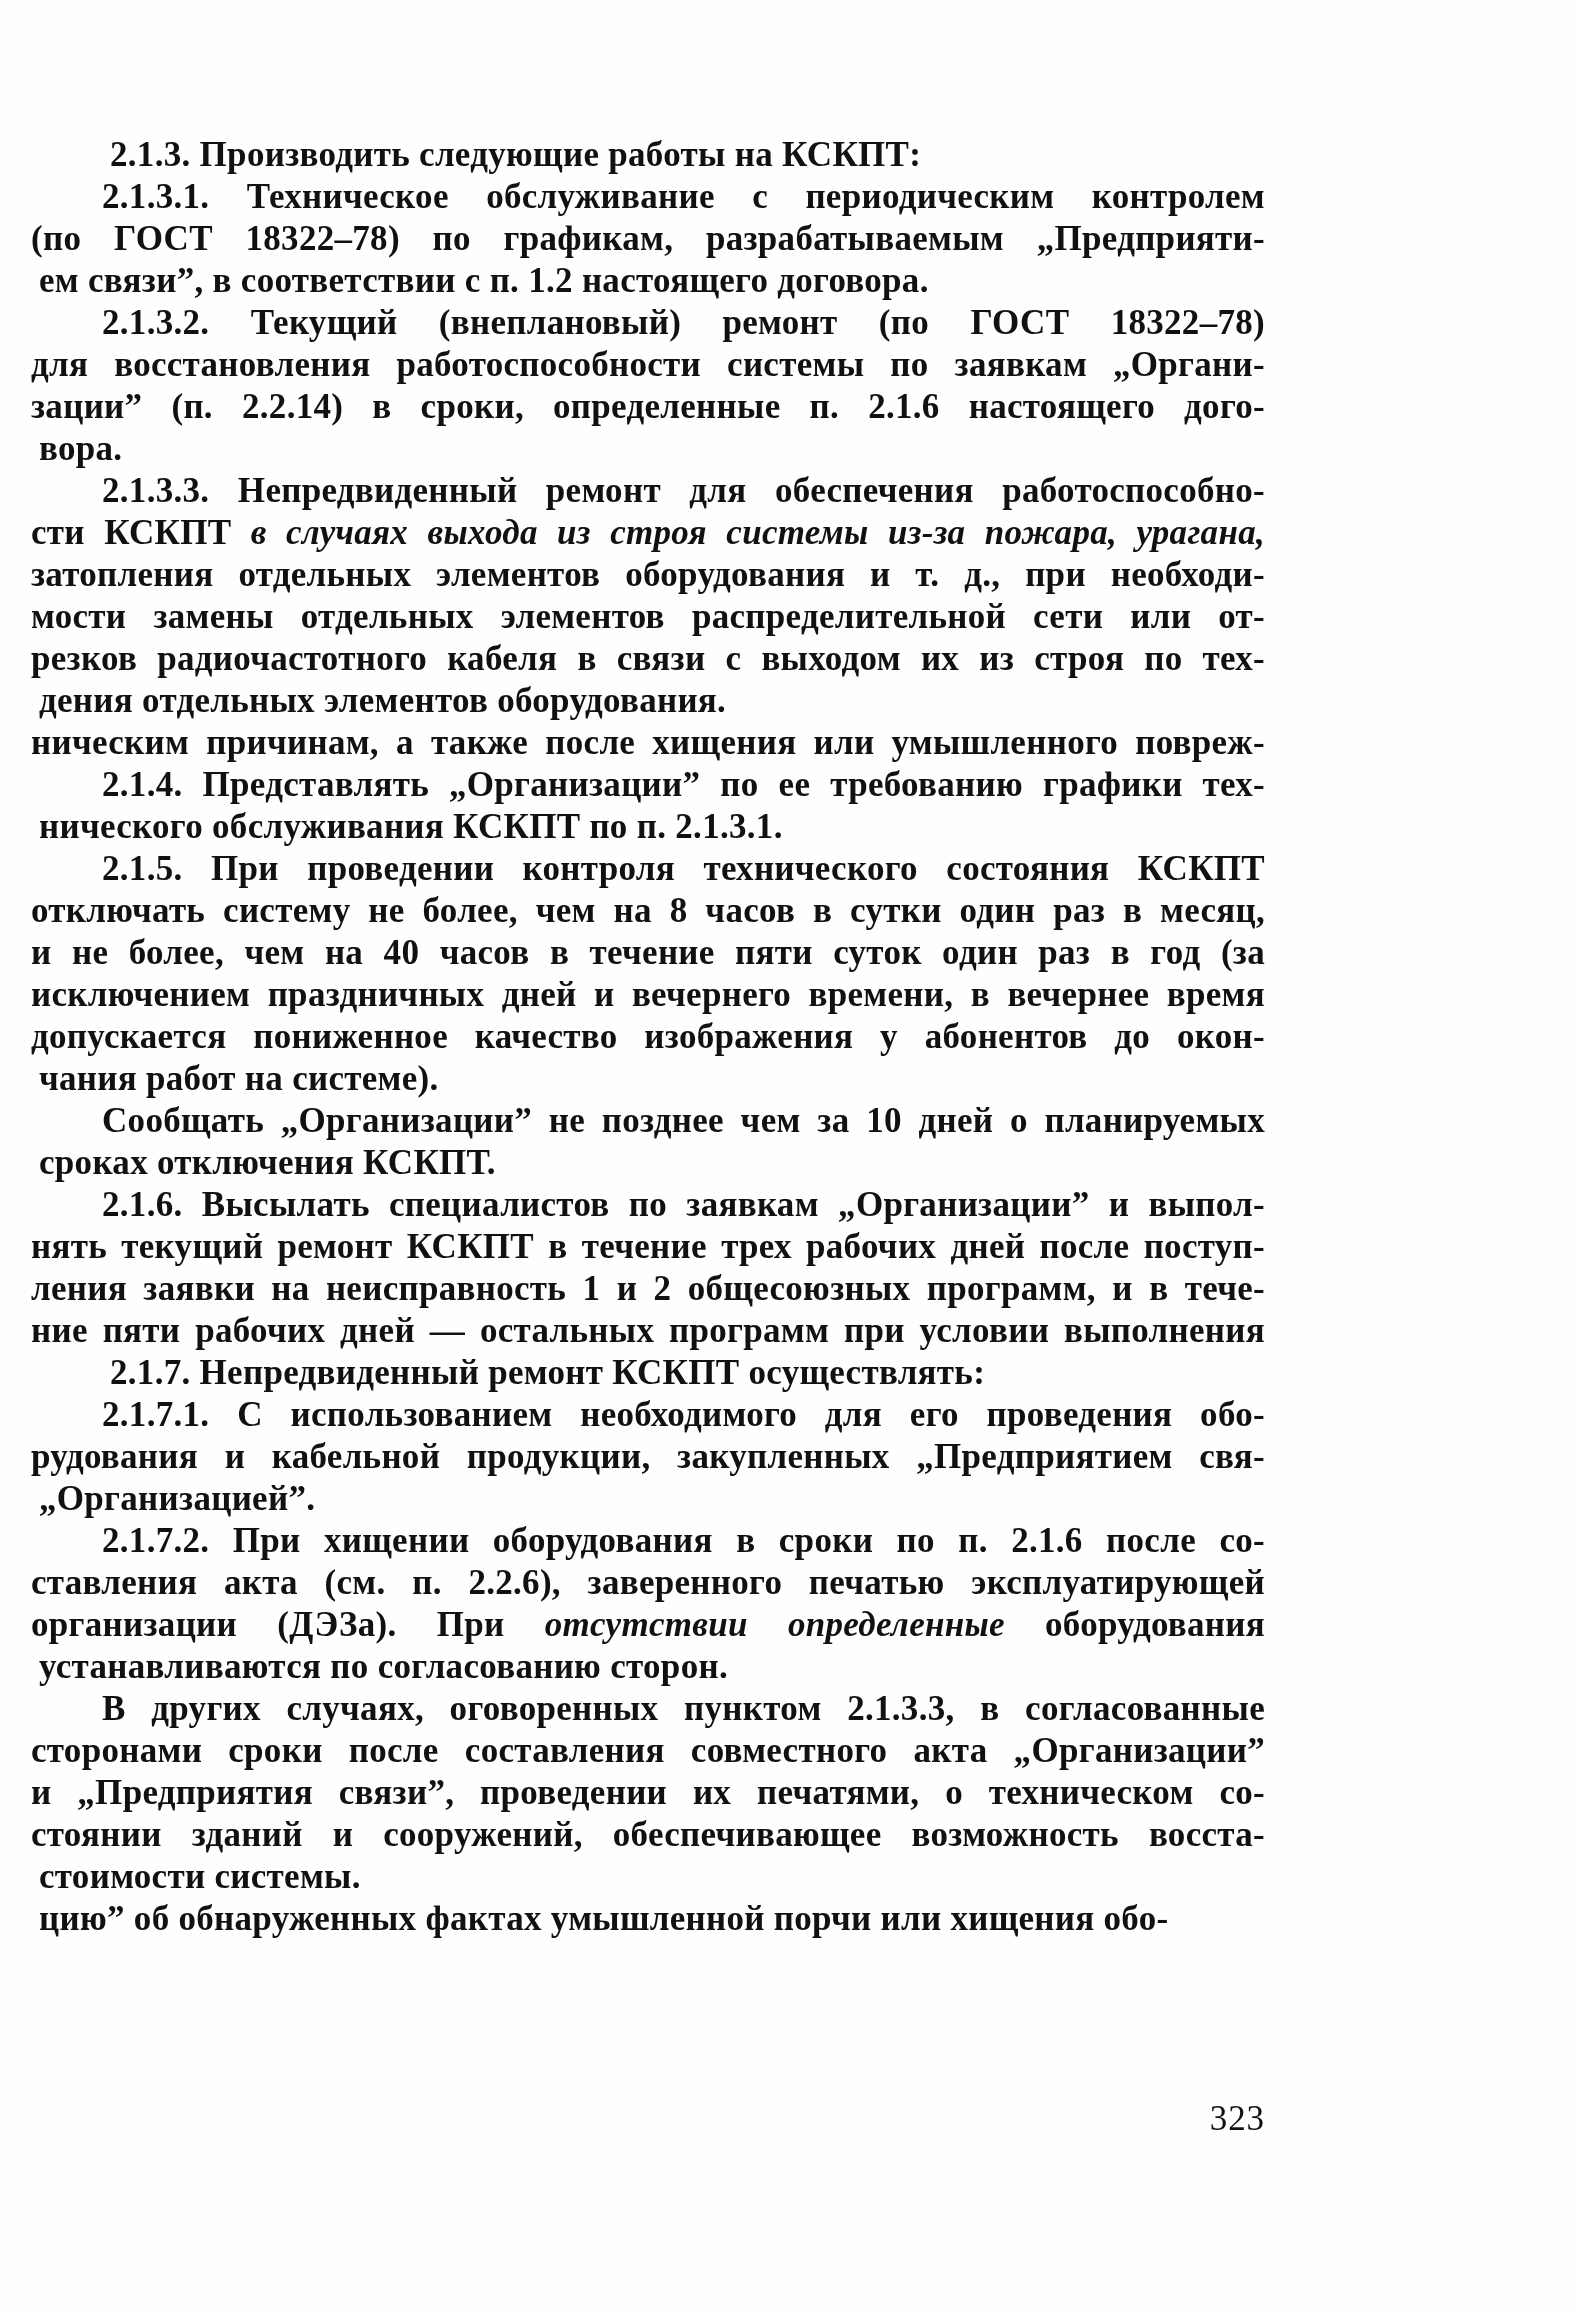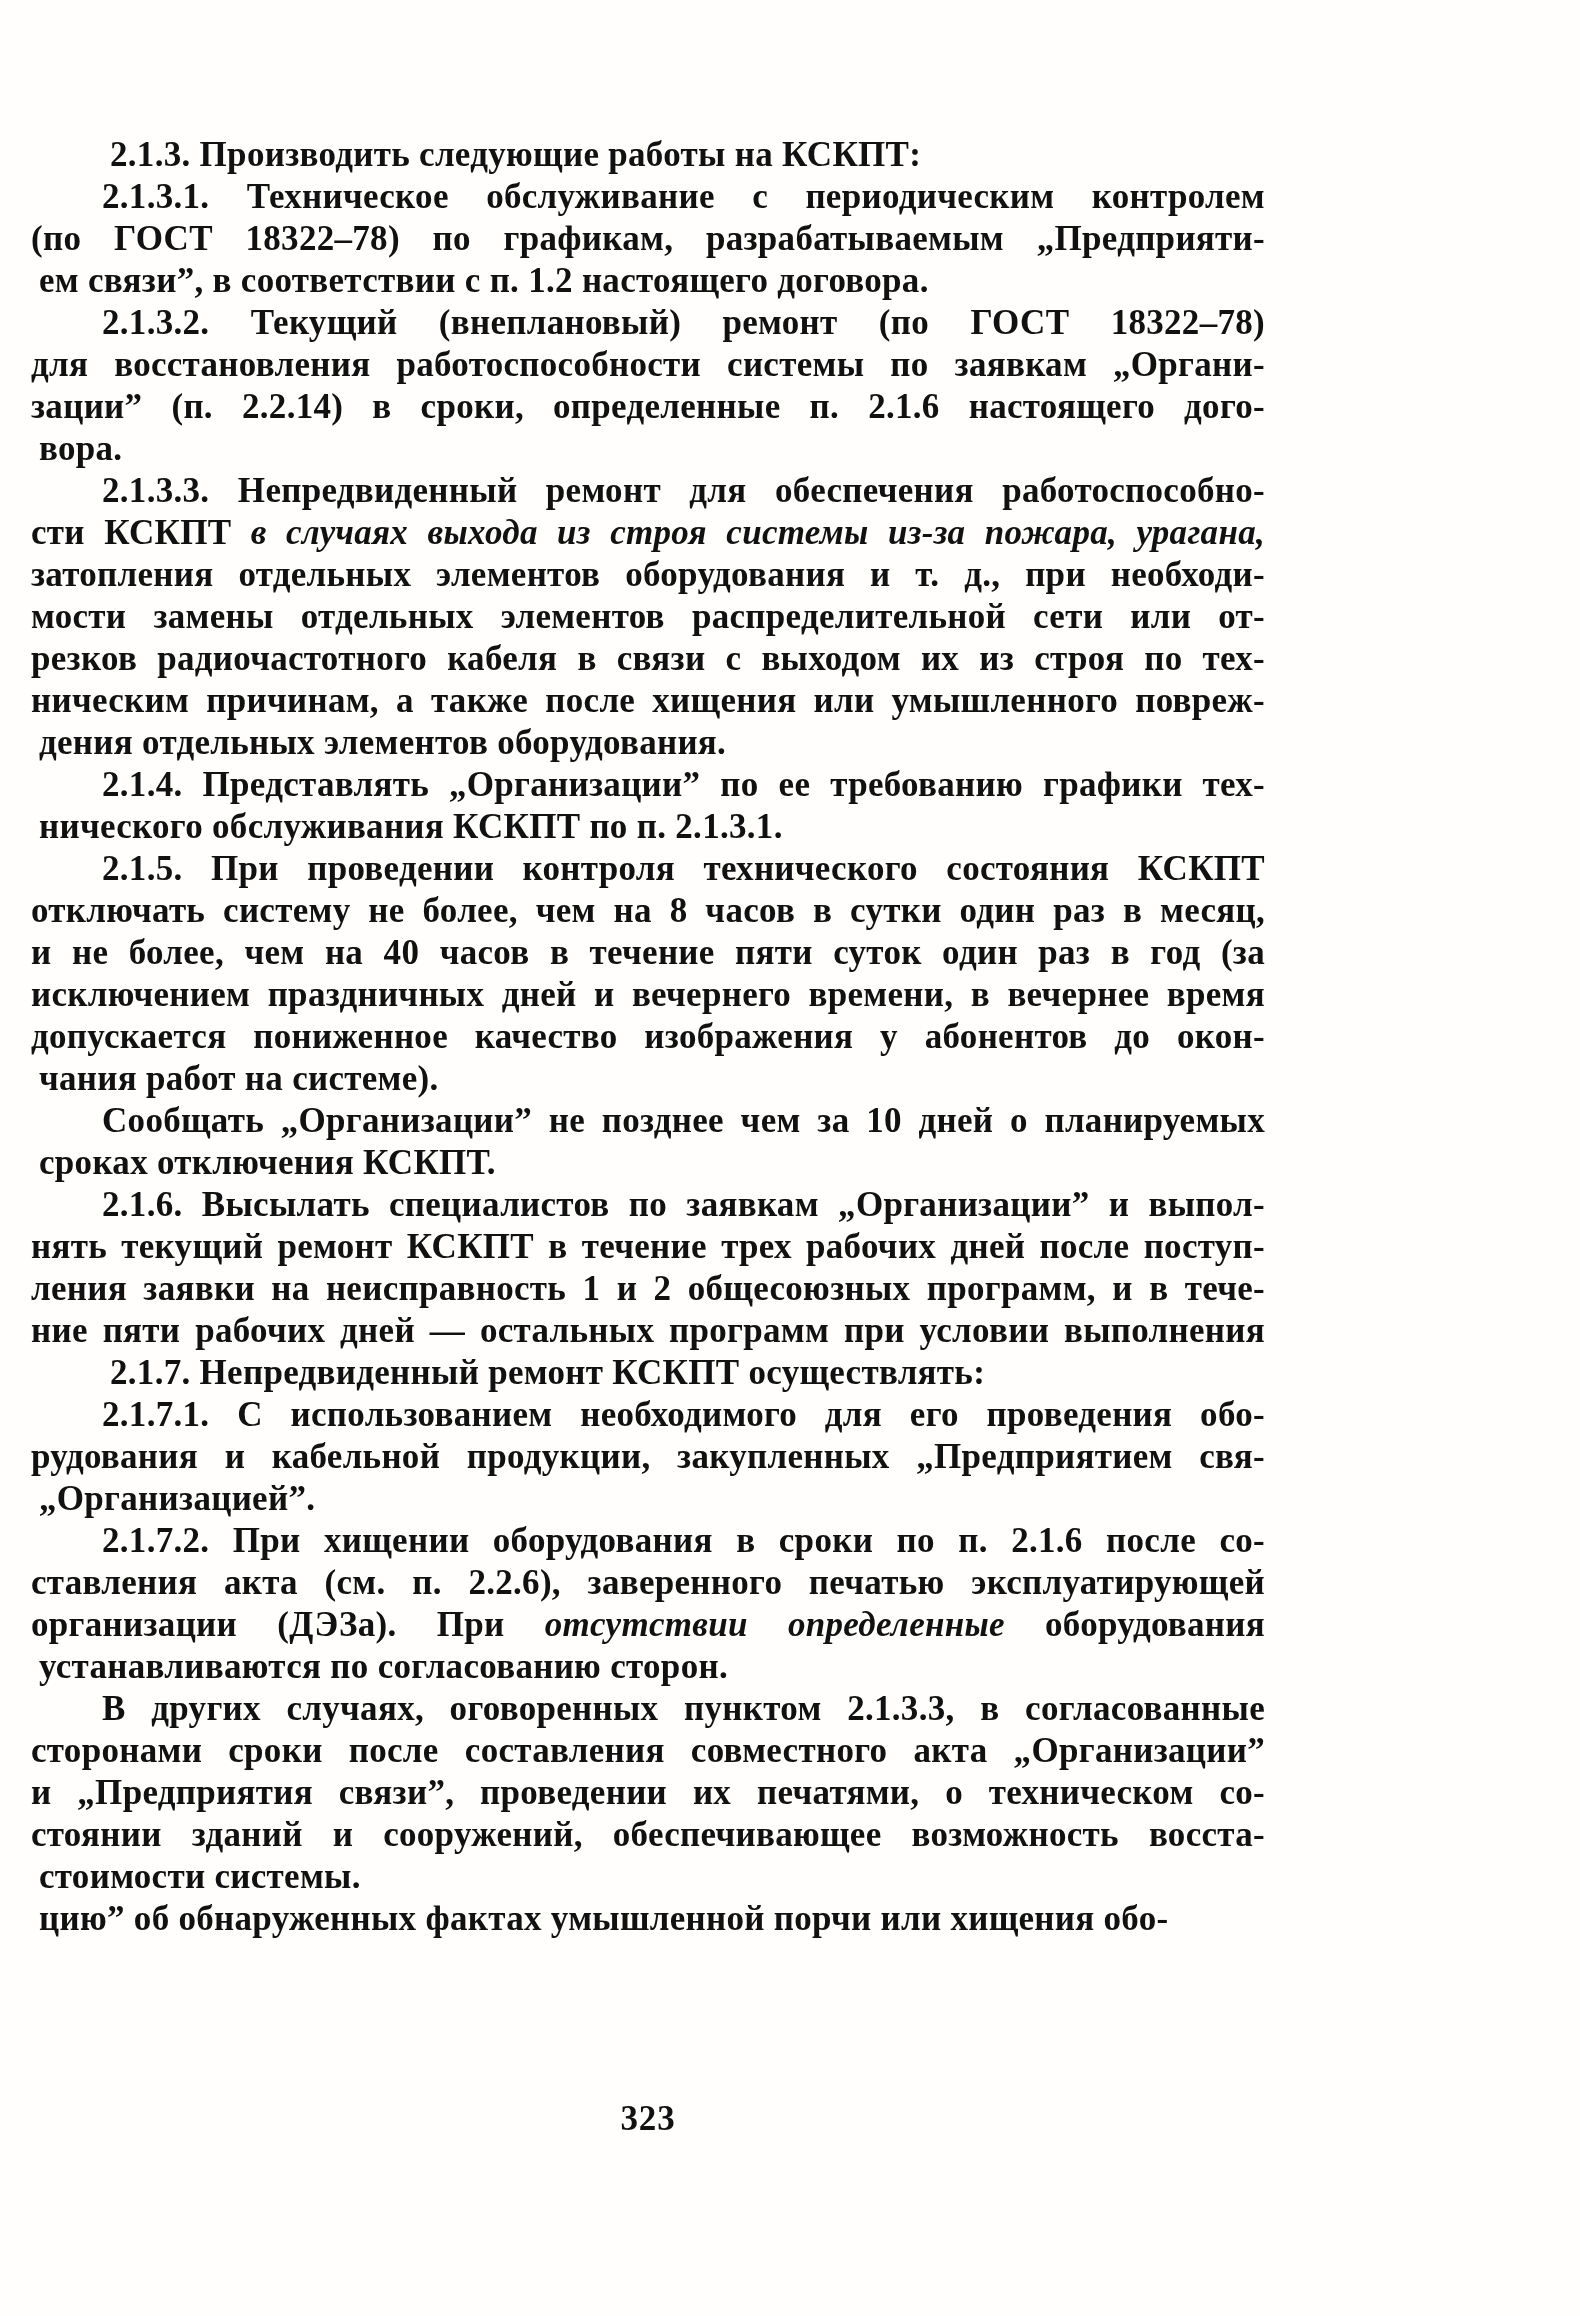--- a/index.html
+++ b/index.html
@@ -37,24 +37,24 @@
   .line.indent {
     text-indent: 71px;
   }
   .run { font-style: normal; }
   .run.it { font-style: italic; }
   .pagenum {
     position: absolute;
     left: 31px;
     top: 2098px;
     width: 1234px;
-    text-align: center;
+    text-align: right;
     font-size: 35px;
     line-height: 42px;
-    font-weight: 700;
+    font-weight: 400;
     letter-spacing: 0.9px;
   }
 </style>
 </head>
 <body>
 
 <div class="page">
   <div class="textblock">
       <div class="line indent last"><span class="run">2.1.3. Производить следующие работы на КСКПТ:</span></div>
       <div class="line indent"><span class="run">2.1.3.1. Техническое обслуживание с периодическим контролем</span></div>
@@ -62,22 +62,22 @@
       <div class="line last"><span class="run">ем связи”, в соответствии с п. 1.2 настоящего договора.</span></div>
       <div class="line indent"><span class="run">2.1.3.2. Текущий (внеплановый) ремонт (по ГОСТ 18322–78)</span></div>
       <div class="line"><span class="run">для восстановления работоспособности системы по заявкам „Органи-</span></div>
       <div class="line"><span class="run">зации” (п. 2.2.14) в сроки, определенные п. 2.1.6 настоящего дого-</span></div>
       <div class="line last"><span class="run">вора.</span></div>
       <div class="line indent"><span class="run">2.1.3.3. Непредвиденный ремонт для обеспечения работоспособно-</span></div>
       <div class="line"><span class="run">сти КСКПТ </span><span class="run it">в случаях выхода из строя системы из-за пожара, урагана,</span></div>
       <div class="line"><span class="run">затопления отдельных элементов оборудования и т. д., при необходи-</span></div>
       <div class="line"><span class="run">мости замены отдельных элементов распределительной сети или от-</span></div>
       <div class="line"><span class="run">резков радиочастотного кабеля в связи с выходом их из строя по тех-</span></div>
+      <div class="line last"><span class="run">дения отдельных элементов оборудования.</span></div>
       <div class="line"><span class="run">ническим причинам, а также после хищения или умышленного повреж-</span></div>
-      <div class="line last"><span class="run">дения отдельных элементов оборудования.</span></div>
       <div class="line indent"><span class="run">2.1.4. Представлять „Организации” по ее требованию графики тех-</span></div>
       <div class="line last"><span class="run">нического обслуживания КСКПТ по п. 2.1.3.1.</span></div>
       <div class="line indent"><span class="run">2.1.5. При проведении контроля технического состояния КСКПТ</span></div>
       <div class="line"><span class="run">отключать систему не более, чем на 8 часов в сутки один раз в месяц,</span></div>
       <div class="line"><span class="run">и не более, чем на 40 часов в течение пяти суток один раз в год (за</span></div>
       <div class="line"><span class="run">исключением праздничных дней и вечернего времени, в вечернее время</span></div>
       <div class="line"><span class="run">допускается пониженное качество изображения у абонентов до окон-</span></div>
       <div class="line last"><span class="run">чания работ на системе).</span></div>
       <div class="line indent"><span class="run">Сообщать „Организации” не позднее чем за 10 дней о планируемых</span></div>
       <div class="line last"><span class="run">сроках отключения КСКПТ.</span></div>

